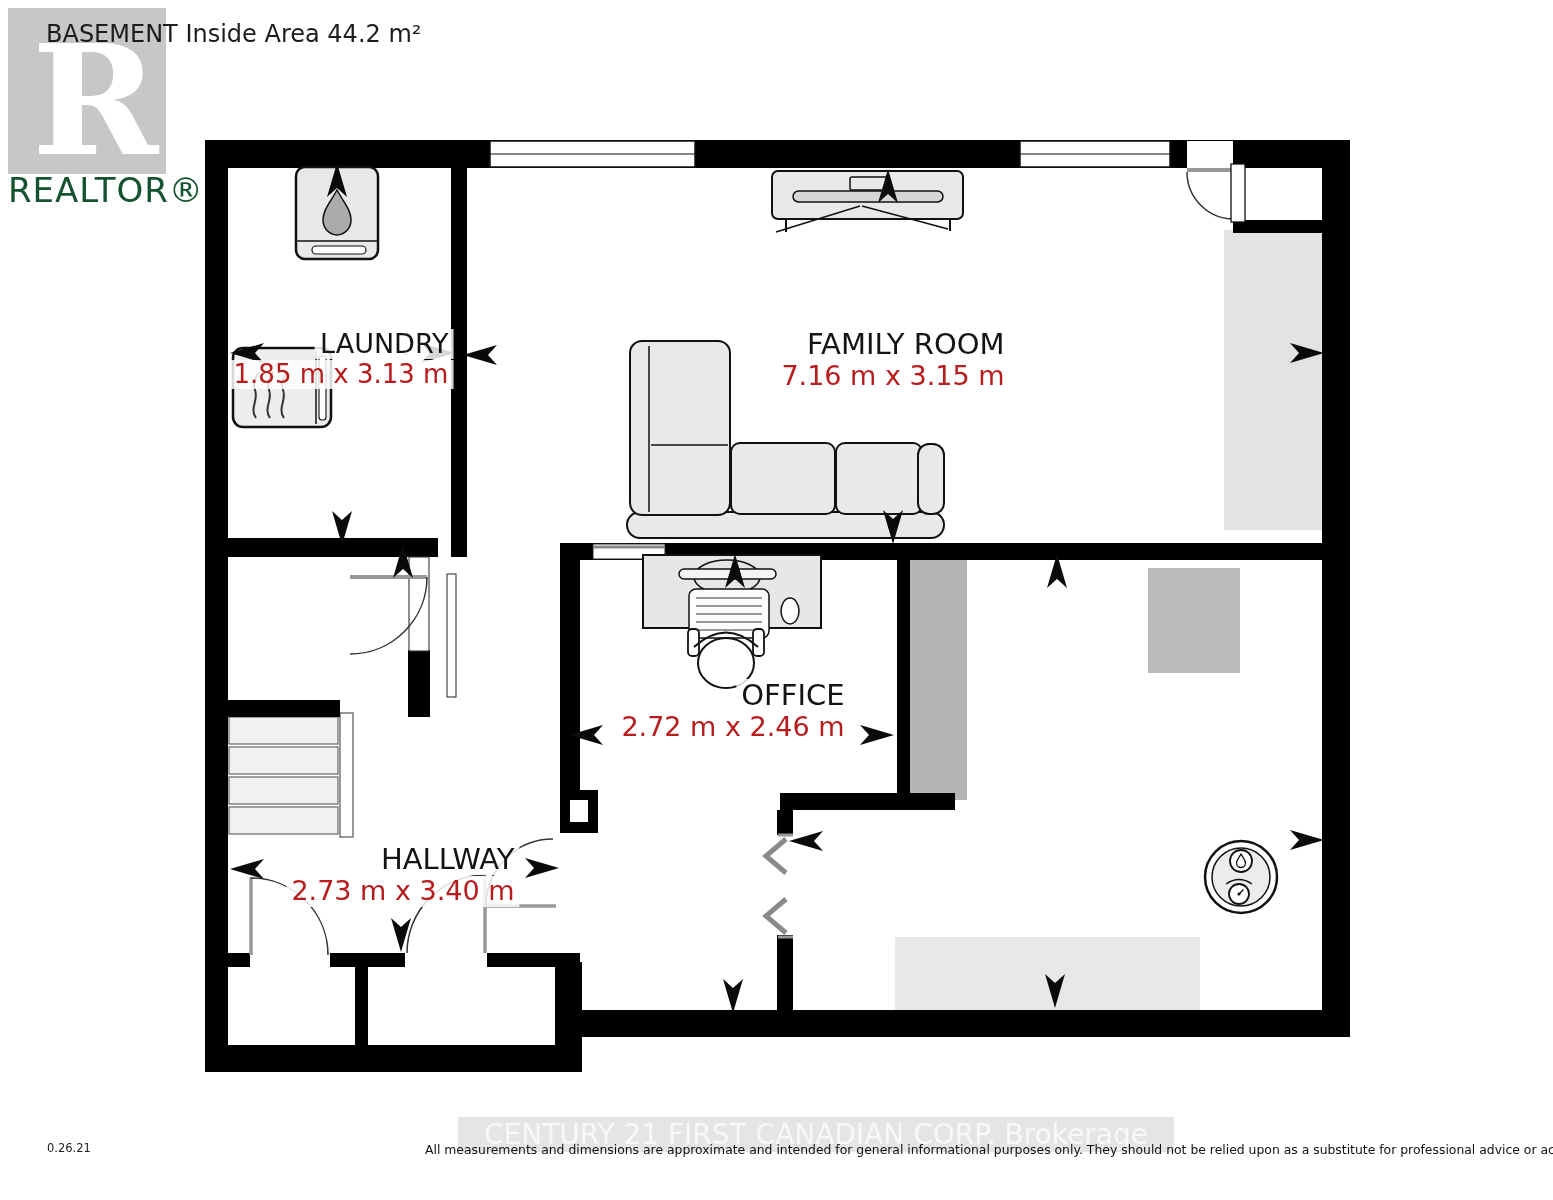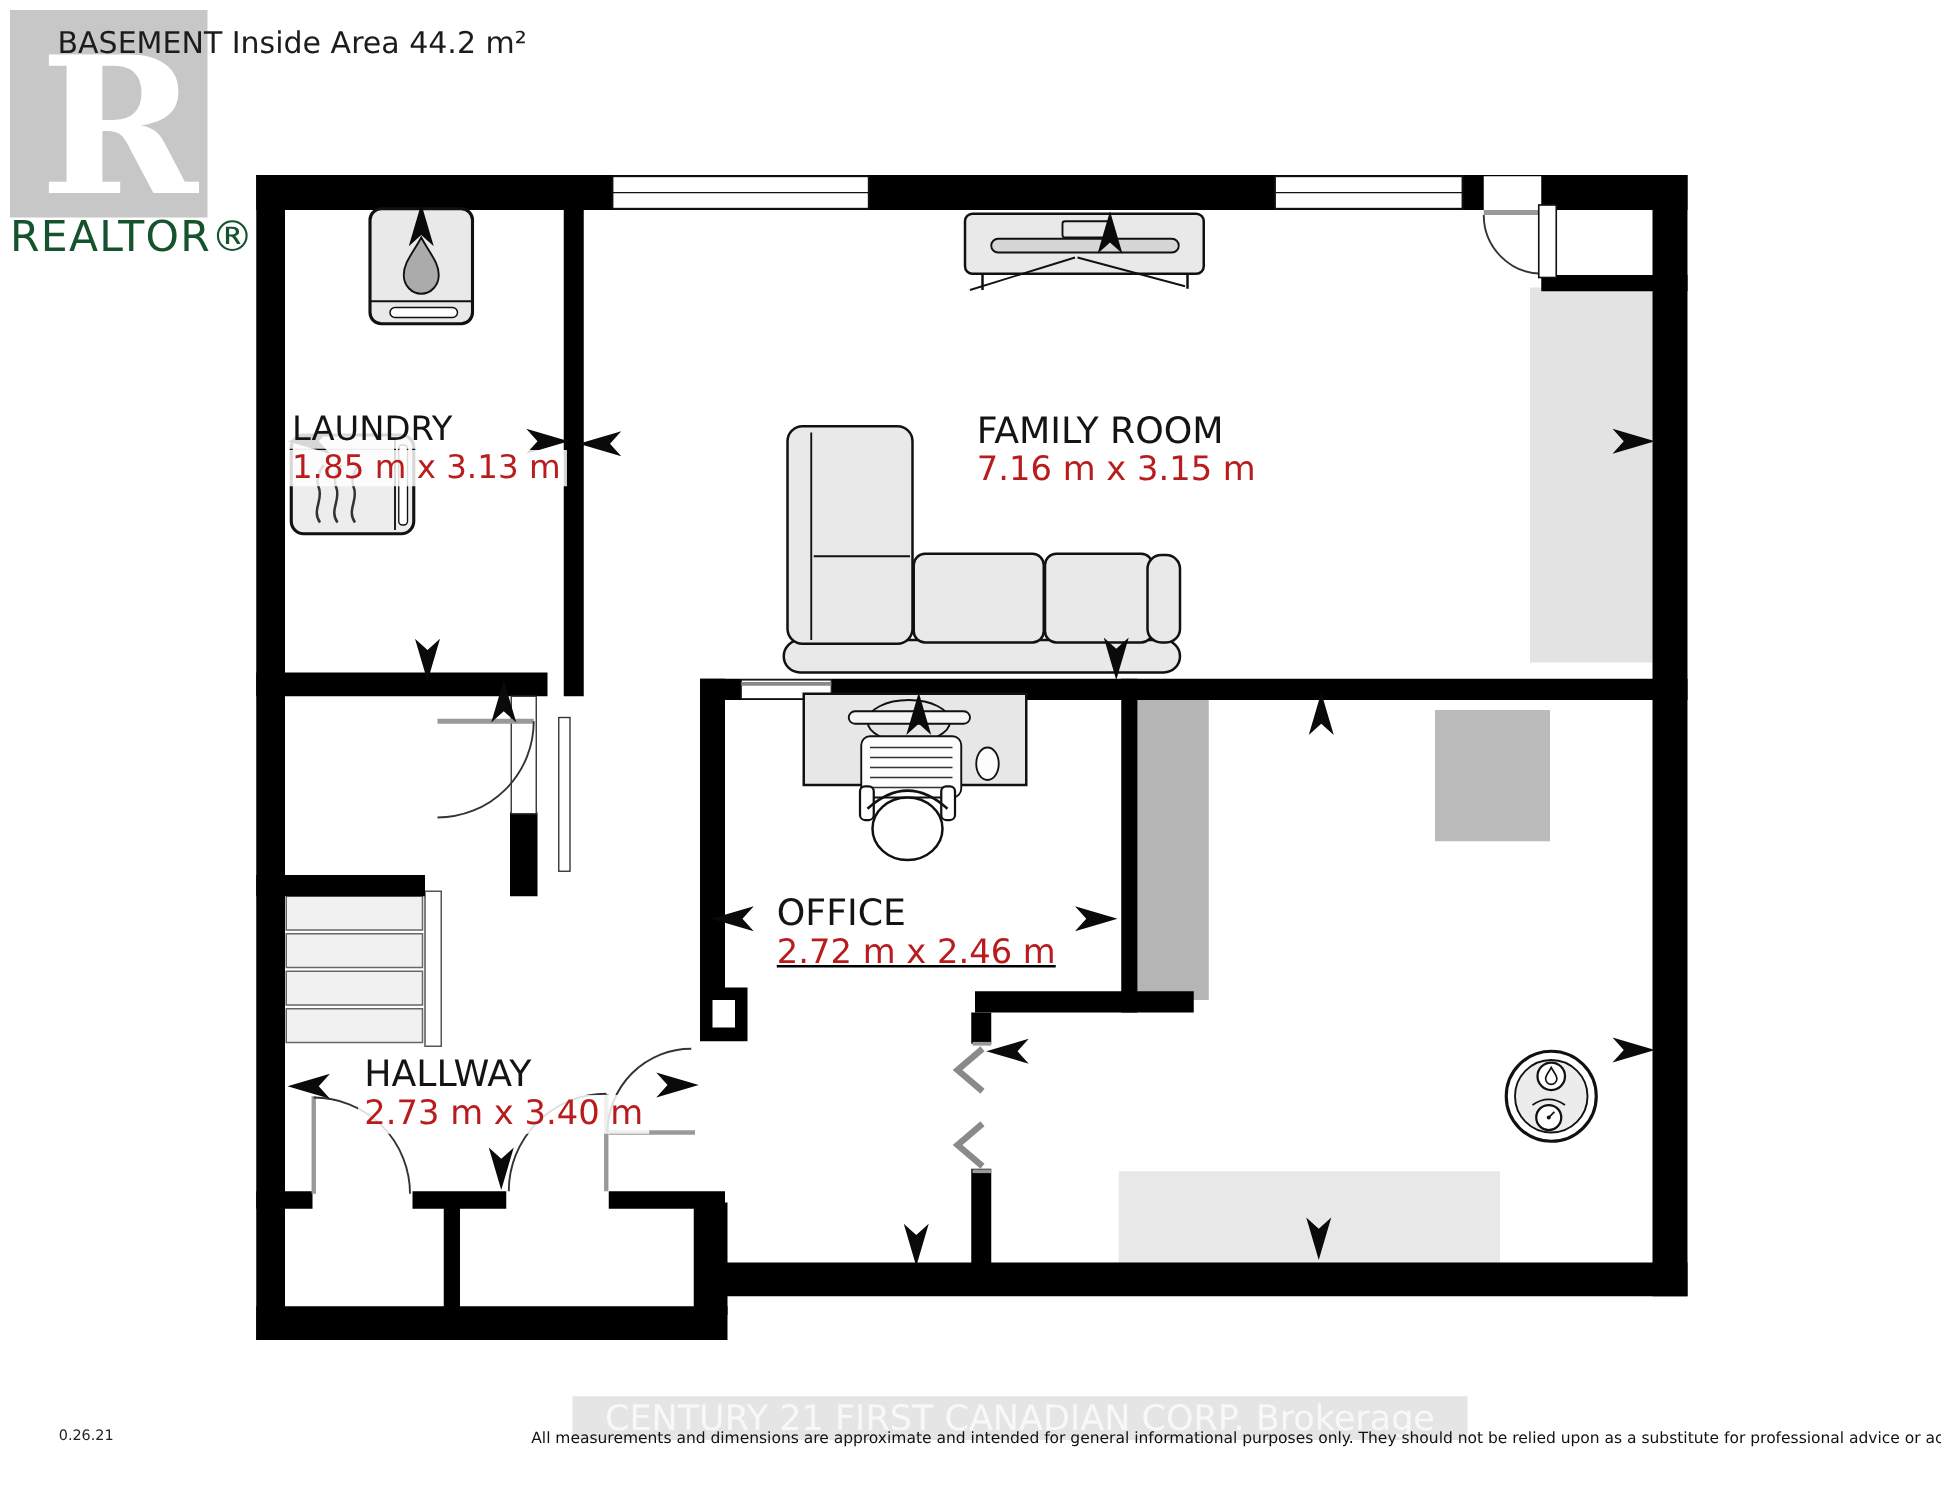--- a/index.html
+++ b/index.html
@@ -3,21 +3,21 @@
 <meta charset="utf-8">
 <style>
   html,body{margin:0;padding:0;background:#fff;}
   .page{position:relative;width:1553px;height:1200px;background:#ffffff;overflow:hidden;
         font-family:"DejaVu Sans", sans-serif;}
   .plan-svg{position:absolute;left:0;top:0;z-index:2;}
   .realtor-mark{position:absolute;left:6px;top:6px;z-index:1;}
   .realtor-text{position:absolute;left:8px;top:170px;font-size:34px;color:#14532d;
         letter-spacing:1px;z-index:1;font-family:"DejaVu Sans", sans-serif;}
   .page-title{position:absolute;left:46px;top:20px;font-size:24px;color:#1c1c1c;z-index:4;}
-  .room-label{position:absolute;transform:translateX(-50%);text-align:left;z-index:3;line-height:1.12;}
+  .room-label{position:absolute;transform:translateX(-50%);text-align:right;z-index:3;line-height:1.12;}
   .room-name{display:inline-block;font-size:29px;color:#141414;background:rgba(255,255,255,.84);padding:0 5px;}
   .room-dims{display:block;font-size:27px;color:#b91c1c;background:rgba(255,255,255,.84);padding:0 5px;margin-top:1px;}
   .room-label.small .room-name{font-size:27px;}
   .room-label.small .room-dims{font-size:26px;}
   .footer-watermark{position:absolute;left:458px;top:1117px;z-index:1;font-size:28px;
         color:#f8f8f8;background:#e5e5e5;padding:1px 26px;white-space:nowrap;}
   .footer-disclaimer{position:absolute;left:425px;top:1142px;z-index:2;font-size:12.4px;
         color:#111;white-space:nowrap;}
   .footer-version{position:absolute;left:47px;top:1141px;z-index:2;font-size:11.5px;color:#222;}
 </style>
@@ -215,21 +215,21 @@
   </svg>
 
   <div class="room-label small" style="left:341px;top:329px;">
     <span class="room-name">LAUNDRY</span>
     <span class="room-dims">1.85 m x 3.13 m</span>
   </div>
   <div class="room-label" style="left:893px;top:328px;">
     <span class="room-name">FAMILY ROOM</span>
     <span class="room-dims">7.16 m x 3.15 m</span>
   </div>
-  <div class="room-label" style="left:733px;top:714px;text-decoration:underline;">
+  <div class="room-label" style="left:733px;top:679px;">
     <span class="room-name">OFFICE</span>
     <span class="room-dims">2.72 m x 2.46 m</span>
   </div>
   <div class="room-label" style="left:403px;top:843px;">
     <span class="room-name">HALLWAY</span>
     <span class="room-dims">2.73 m x 3.40 m</span>
   </div>
 
   <div class="footer-watermark">CENTURY 21 FIRST CANADIAN CORP. Brokerage</div>
   <div class="footer-disclaimer">All measurements and dimensions are approximate and intended for general informational purposes only. They should not be relied upon as a substitute for professional advice or accurate surveying.</div>

